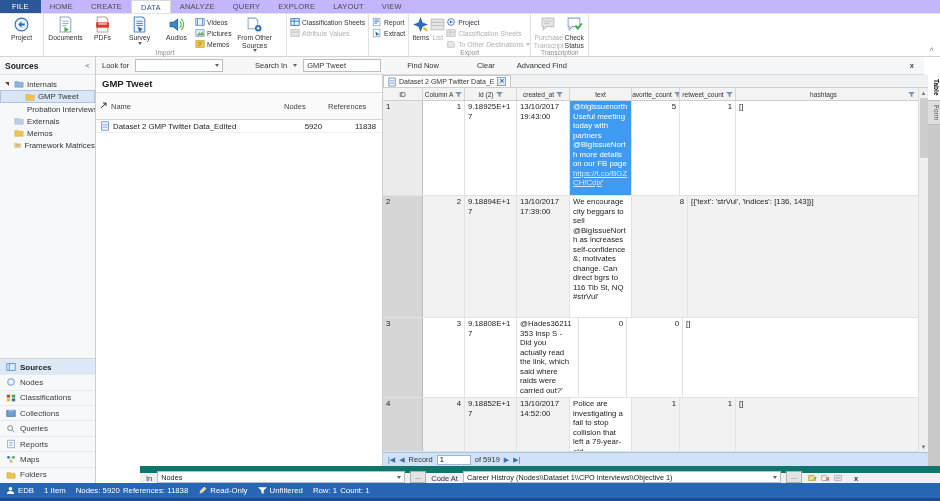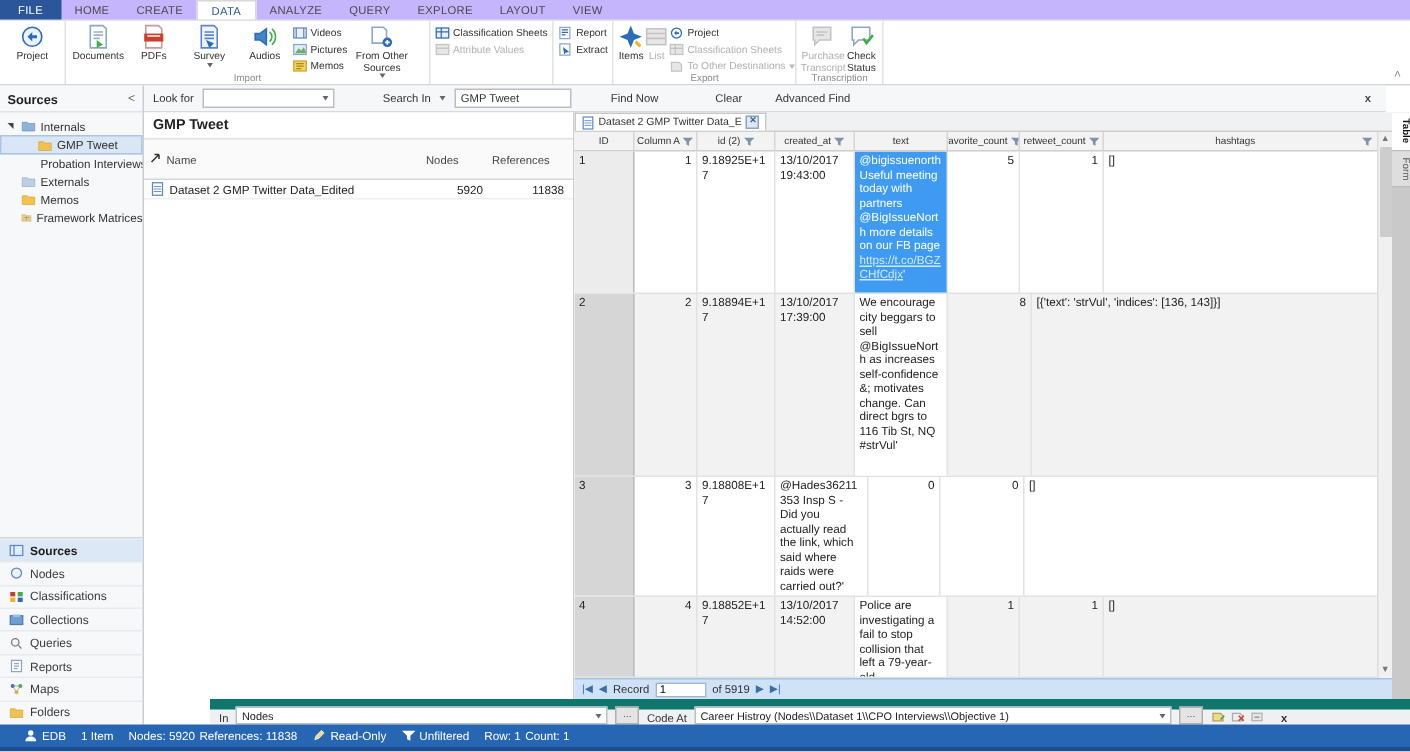--- a/index.html
+++ b/index.html
@@ -85,21 +85,21 @@
   #recordbar { position:absolute; left:0; right:12px; bottom:0; height:14px; background:#cfe2f7; border-top:1px solid #a9c4e2; display:flex; align-items:center; gap:4px; padding:0 5px; font-size:7.5px; color:#333;}
   .recbtn { color:#3a6ea5; font-size:7px; line-height:8px;}
   #record-input { width:34px; height:10px; border:1px solid #9fb6d2; background:#fff; font-size:7.5px; padding:0 2px; font-family:"Liberation Sans",sans-serif;}
   
   #codingbar { position:absolute; left:96px; right:0; top:466px; height:17px; background:#eef0f2; border-top:7px solid #0f766e; display:flex; align-items:flex-end; gap:5px; padding:0 6px; font-size:7.5px; color:#333;margin-left:44px;}
   .cb-combo { background:#fff; border:1px solid #b8bec6; height:12px; display:flex; align-items:center; justify-content:space-between; padding:0 3px; font-size:7.3px; color:#222; overflow:hidden; white-space:nowrap;}
   .cb-btn { width:16px; height:12px; border:1px solid #b0b0b0; background:#e4e4e4; text-align:center; line-height:9px; font-size:7px; color:#555;}
   .cb-icons { display:flex; gap:3px; align-items:center;}
   #codingbar-close { margin-left:2px; font-weight:bold; color:#333; padding:0 4px;}
   
-  #statusbar { position:absolute; left:0; right:0; bottom:0; height:18px; background:#2766b2; border-bottom:3px solid #1c4e90; color:#fff; display:flex; align-items:center; gap:10px; padding:0 16px; font-size:7.8px;}
+  #statusbar { position:absolute; left:0; right:0; bottom:0; height:18px; background:#2766b2; border-bottom:3px solid #1c4e90; color:#fff; display:flex; align-items:center; gap:10px; padding:0 6px; font-size:7.8px;}
   .sb-seg { display:flex; align-items:center; gap:3px; white-space:nowrap;}
 </style>
 </head>
 <body>
 
 <div id="app">
 
   <div id="tabrow">
     <div class="rtab file">FILE</div>
     <div class="rtab">HOME</div>

